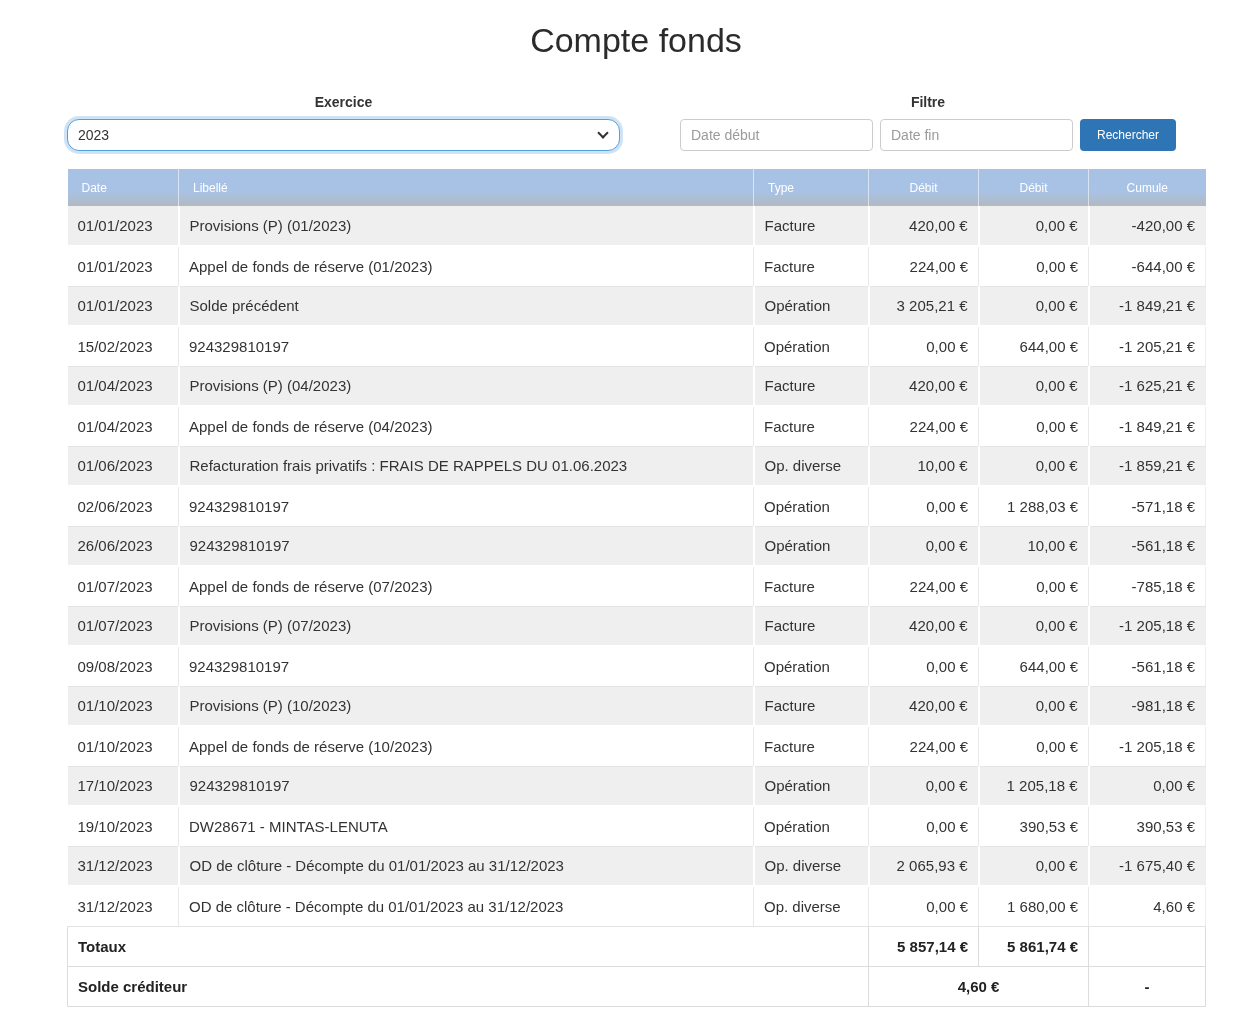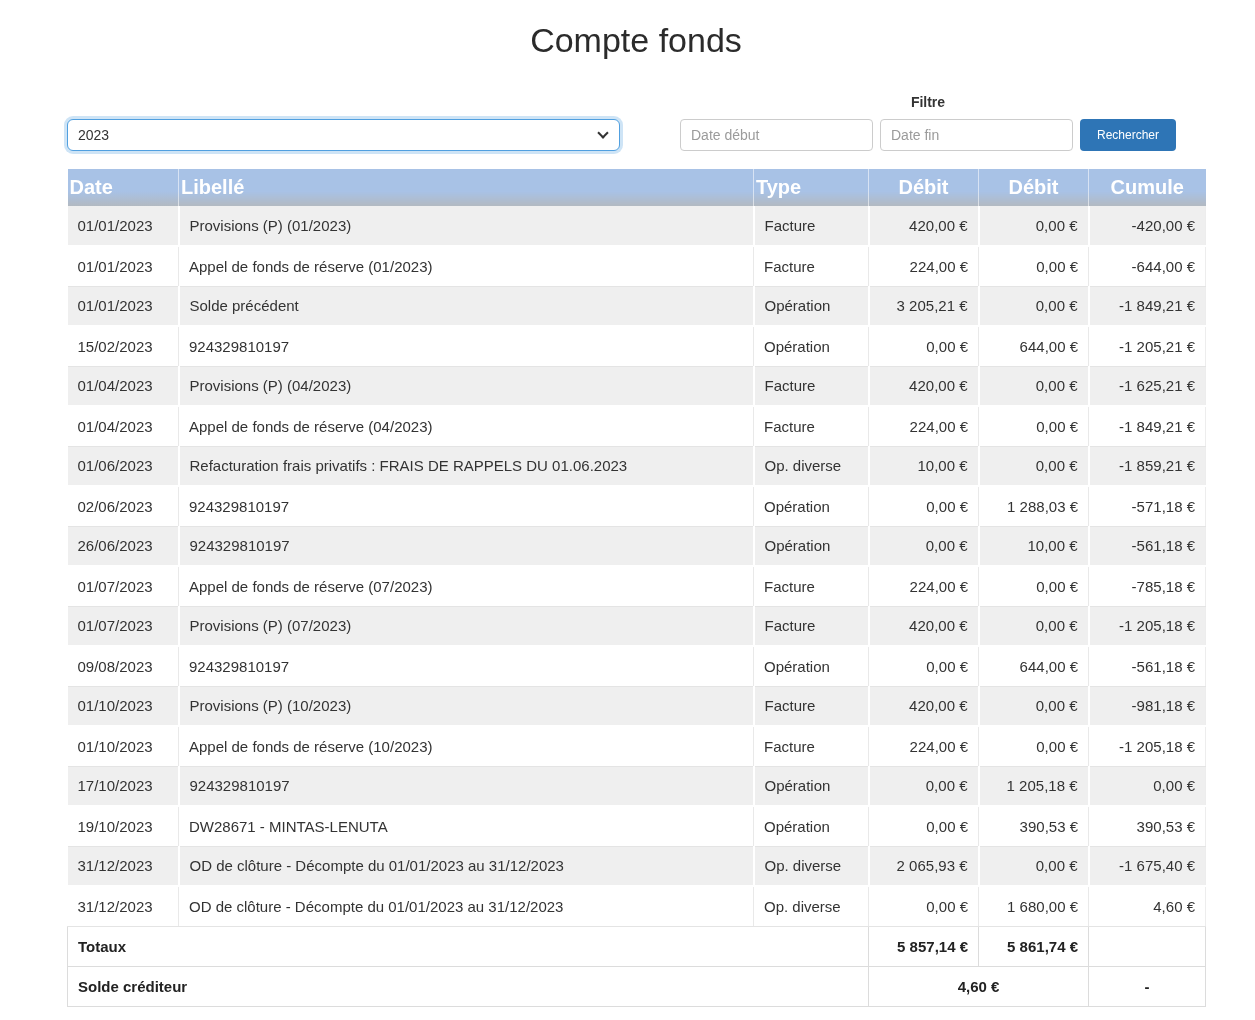--- a/index.html
+++ b/index.html
@@ -38,21 +38,21 @@
   .exercice-group { width: 553px; }
   .select-wrap { position: relative; width: 100%; }
   select.exercice-select {
     width: 100%;
     height: 32px;
     font-family: "Liberation Sans", sans-serif;
     font-size: 14px;
     color: #333;
     padding: 0 28px 0 10px;
     border: 1px solid #51a0e0;
-    border-radius: 6px;
+    border-radius: 12px;
     background: #fff;
     outline: none;
     box-shadow: 0 0 0 3px rgba(92,167,226,0.30);
     -webkit-appearance: none;
     appearance: none;
   }
   .select-chevron {
     position: absolute;
     right: 13px; top: 10px;
     width: 8px; height: 8px;
@@ -101,24 +101,24 @@
   col.c-date   { width: 111px; }
   col.c-lib    { width: 575px; }
   col.c-type   { width: 115px; }
   col.c-debit  { width: 110px; }
   col.c-credit { width: 110px; }
   col.c-cumule { width: 117px; }
 
   thead th {
     background: linear-gradient(to bottom, #a8c2e6 0%, #a8c2e6 60%, #b2b9c1 100%);
     color: #fff;
-    font-weight: 700;
-    font-size: 20px;
+    font-weight: 400;
+    font-size: 12px;
     height: 37px;
-    padding: 0 2px;
+    padding: 0 14px;
     text-align: left;
     white-space: nowrap;
   }
   thead th + th { border-left: 1px solid rgba(255,255,255,0.55); margin-top: 40px; }
   thead th.num-col { text-align: center; }
 
   tbody td {
     height: 40px;
     padding: 0 10px;
     white-space: nowrap;
@@ -147,20 +147,21 @@
 </style>
 </head>
 <body>
 
 <div class="container">
 
   <h1 class="page-title">Compte fonds</h1>
 
   <div class="controls">
     <div class="exercice-group">
+      <span class="group-label">Exercice</span>
       <div class="select-wrap">
         <select class="exercice-select">
           <option>2023</option>
         </select>
         <span class="select-chevron"></span>
       </div>
     </div>
 
     <div class="filter-group">
       <span class="group-label">Filtre</span>

